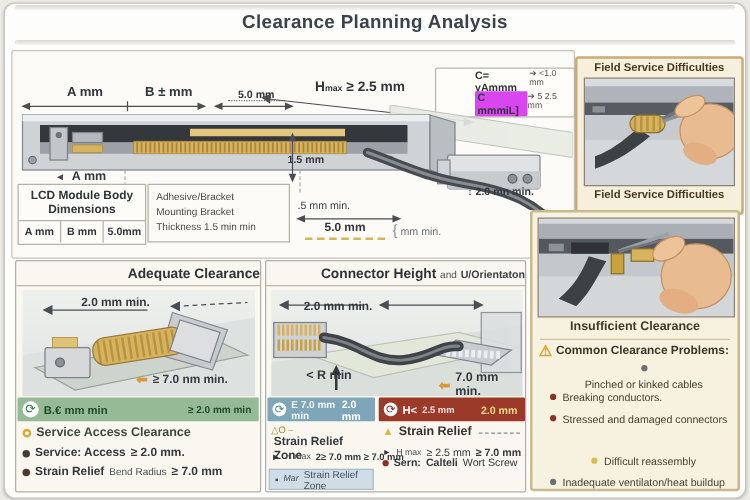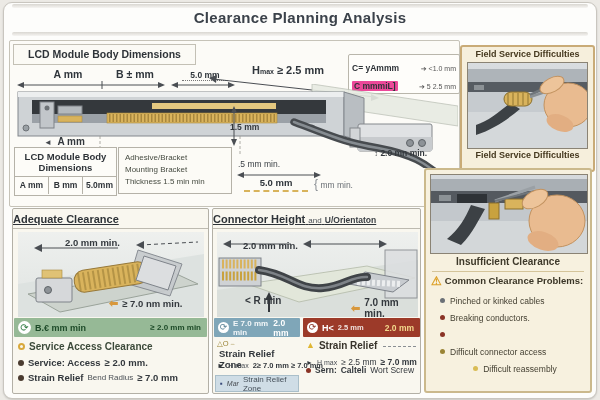--- a/index.html
+++ b/index.html
@@ -13,24 +13,24 @@
 
   
   .top-region{left:9px;top:40px;width:449px;height:165px;border:1px solid #c6c3b8;border-radius:2px;background:#fcfbf7;}
   .tl-head{left:13px;top:44px;width:181px;height:19px;border:1px solid #c3c0b5;background:#fbfaf5;text-align:center;font-size:10.5px;font-weight:700;color:#2e3338;line-height:19px;}
   .dimlab{font-size:10.5px;font-weight:700;color:#2f353b;text-align:center;}
   .dimlab.small{font-size:8.5px;font-weight:600;border-bottom:1px dotted #777;}
   .ctr-head{left:198px;top:52px;width:152px;text-align:center;font-size:10.5px;font-weight:700;color:#2e3338;}
   .hmax{left:252px;top:64px;width:110px;font-size:11px;font-weight:700;color:#2f353b;}
   .hmax .sub{font-size:7px;font-weight:600;}
   .spec-box{left:348px;top:54px;width:110px;height:38px;background:#fefdfa;border:1px solid #b9b6ab;border-radius:2px;font-size:8px;color:#2e3338;}
-  .spec-row{display:flex;align-items:flex-end;height:18px;padding:0 3px;}
+  .spec-row{display:flex;align-items:flex-start;height:18px;padding:0 3px;margin-left:28px;}
   .spec-row .l{font-weight:700;font-size:8.5px;}
   .spec-row .r{margin-left:auto;font-size:7px;color:#555;}
-  .hl-y{background:#ec4899;border-radius:1px;padding:0 2px;}
+  .hl-y{background:#d946ef;border-radius:1px;padding:0 2px;}
 
   
   .fs-panel{left:460px;top:45px;width:131px;height:123px;background:#f6efdc;border:2px solid #c9ab77;border-radius:3px;}
   .fs-title{left:0;top:2px;width:100%;text-align:center;font-size:9px;font-weight:700;color:#46391f;}
   .fs-img{left:5px;top:15px;width:119px;height:85px;border:1px solid #8a8374;background:linear-gradient(#d9dde0,#c2c7cb);overflow:hidden;}
   .fs-cap{left:0;top:103px;width:100%;text-align:center;font-size:9px;font-weight:700;color:#46391f;}
 
   
   .lab{font-size:8.5px;color:#33383d;white-space:nowrap;}
   .lab b{font-weight:700;}
@@ -54,21 +54,21 @@
   .ins-img{left:4px;top:4px;width:156px;height:78px;border:1px solid #8a8374;background:linear-gradient(#d6dadd,#c0c5c9);overflow:hidden;}
   .ins-cap{left:0;top:86px;width:100%;text-align:center;font-size:10px;font-weight:700;color:#3e392a;}
   .ins-div{left:6px;top:101px;width:152px;height:1px;background:#d4c49a;}
   .prob-title{left:5px;top:105px;width:158px;font-size:9.5px;font-weight:700;color:#3a3526;display:flex;align-items:center;gap:3px;}
   .warn{color:#dda22b;font-size:12px;line-height:10px;}
   .prob{left:14px;width:150px;font-size:8.5px;color:#454133;display:flex;align-items:center;gap:5px;height:17px;}
   .pb{width:5px;height:5px;border-radius:50%;flex:0 0 auto;}
 
   
   .panel{border:1px solid #b3b0a6;background:#f9f7ef;border-radius:2px;box-sizing:border-box;}
-  .pan-title{width:100%;text-align:left;font-size:11px;font-weight:700;color:#2e3338;padding-top:4px;border-bottom:1px solid #bdbab0;padding-bottom:3px;text-decoration:underline;}
+  .pan-title{width:100%;text-align:right;font-size:11px;font-weight:700;color:#2e3338;padding-top:4px;border-bottom:1px solid #bdbab0;padding-bottom:3px;}
   .pan-title .and{font-size:8px;font-weight:400;color:#4a4f55;}
   .pan-title .sub{font-size:8.5px;font-weight:600;color:#3a3f44;}
   .illus{position:absolute;background:linear-gradient(#eef0ee,#dfe3e1);overflow:hidden;}
   .bar{position:absolute;height:19px;display:flex;align-items:center;gap:4px;padding:0 4px;box-sizing:border-box;border-radius:1px;}
   .refresh{width:13px;height:13px;border-radius:50%;background:#fff;display:flex;align-items:center;justify-content:center;font-size:10px;line-height:13px;flex:0 0 auto;}
   .g-bar-txt{font-size:9px;font-weight:700;color:#1d4a28;}
   .g-bar-txt2{font-size:8px;font-weight:700;color:#1d4a28;margin-left:auto;margin-right:2px;}
   .t-bar-txt{font-size:8px;font-weight:600;color:#f2f6f8;}
   .t-bar-txt2{font-size:8.5px;font-weight:700;color:#ffffff;margin-left:auto;margin-right:2px;}
   .r-bar-txt{font-size:9px;font-weight:700;color:#fff;}
@@ -87,21 +87,20 @@
 <body>
 
 <div id="app">
   <div class="abs card"></div>
   <div class="abs band t"></div>
   <div class="abs title">Clearance Planning Analysis</div>
   <div class="abs band b"></div>
 
   <div class="abs top-region"></div>
 
-  <div class="abs tl-head">LCD Module Body Dimensions</div>
 
   <div class="abs dimlab" style="left:36px;top:68px;width:64px;">A mm</div>
   <div class="abs dimlab" style="left:102px;top:68px;width:66px;">B ± mm</div>
   <div class="abs dimlab small" style="left:182px;top:70px;width:46px;">5.0 mm</div>
 
   <svg class="abs" style="left:16px;top:80px;" width="150" height="10">
     <line x1="4" y1="5" x2="146" y2="5" stroke="#4a4e53" stroke-width="1"></line>
     <polygon points="1,5 8,2 8,8" fill="#4a4e53"></polygon>
     <polygon points="149,5 142,2 142,8" fill="#4a4e53"></polygon>
     <line x1="86" y1="1" x2="86" y2="9" stroke="#4a4e53" stroke-width="1"></line>
@@ -230,38 +229,39 @@
         <ellipse cx="104" cy="24" rx="14" ry="8" fill="#edc49a" stroke="#c2925f" transform="rotate(-30 104 24)"></ellipse>
         <ellipse cx="112" cy="66" rx="16" ry="9" fill="#e2ae82" transform="rotate(18 112 66)"></ellipse>
       </svg>
     </div>
     <div class="abs ins-cap">Insufficient Clearance</div>
     <div class="abs ins-div"></div>
     <div class="abs prob-title">
       <span class="warn">⚠</span>
       <span>Common Clearance Problems:</span>
     </div>
-    <div class="abs prob" style="top:122px;">
+    <div class="abs prob" style="top:122px;flex-direction:column;">
         <span class="pb" style="background: rgb(107, 112, 118);"></span>
         <span>Pinched or kinked cables</span>
       </div>
     <div class="abs prob" style="top:139px;">
         <span class="pb" style="background: rgb(138, 51, 37);"></span>
         <span>Breaking conductors.</span>
       </div>
     <div class="abs prob" style="top:156px;">
         <span class="pb" style="background: rgb(138, 51, 37);"></span>
-      </div>
-    <div class="abs prob" style="top:173px;">
-        <span class="pb" style="background: rgb(154, 132, 53);"></span>
-        <span>Difficult connector access</span>
+        <span>Stressed and damaged connectors</span>
       </div>
     <div class="abs prob" style="top:190px;justify-content:center;">
         <span class="pb" style="background: rgb(217, 188, 85);"></span>
         <span>Difficult reassembly</span>
+      </div>
+    <div class="abs prob" style="top:207px;">
+        <span class="pb" style="background: rgb(107, 112, 118);"></span>
+        <span>Inadequate ventilaton/heat buildup</span>
       </div>
   </div>
 
   <div class="abs panel" style="left:12px;top:208px;width:197px;height:186px;">
     <div class="pan-title">Adequate Clearance</div>
     <div class="illus" style="left:5px;top:23px;width:186px;height:85px;">
       <svg width="186" height="85" viewBox="0 0 186 85">
         <polygon points="0,52 186,22 186,85 0,85" fill="#dde2e0"></polygon>
         <polygon points="10,62 150,38 180,52 42,80" fill="#cdd3cd" stroke="#9aa39a"></polygon>
         <polygon points="120,18 164,32 152,64 110,52" fill="#c6cacd" stroke="#7e838a" opacity="0.9"></polygon>

